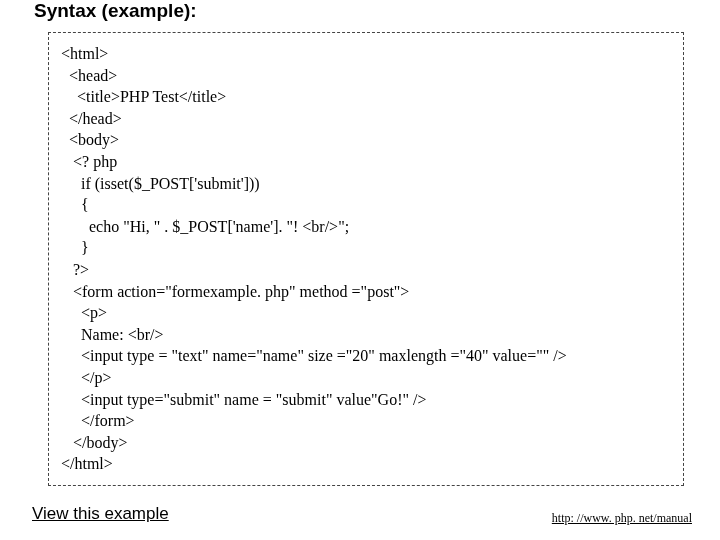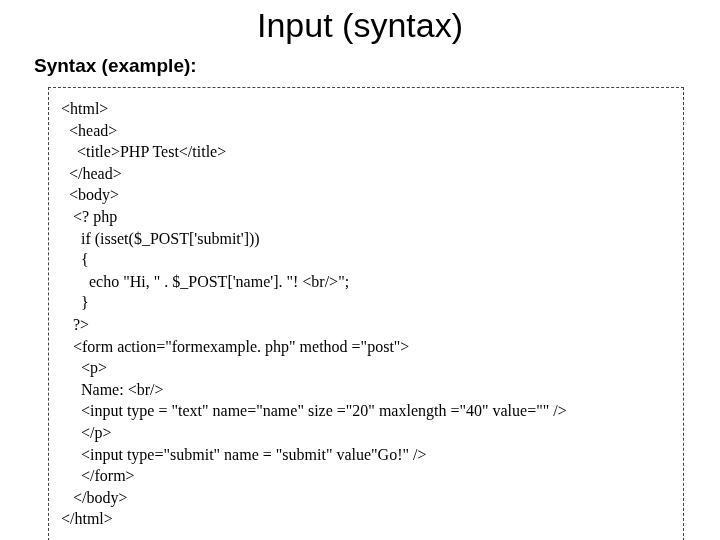--- a/index.html
+++ b/index.html
@@ -59,21 +59,20 @@
     font-size: 12px;
     text-decoration: underline;
     color: #000;
   }
 </style>
 </head>
 <body>
 
 <div class="slide">
 
-  <h1 class="title">Input (syntax)</h1>
 
   <div class="subhead">Syntax (example):</div>
 
   <div class="codebox">
     <div class="code">&lt;html&gt;
   &lt;head&gt;
     &lt;title&gt;PHP Test&lt;/title&gt;
   &lt;/head&gt;
   &lt;body&gt;
    &lt;? php
@@ -86,15 +85,17 @@
      &lt;p&gt;
      Name: &lt;br/&gt;
      &lt;input type = "text" name="name" size ="20" maxlength ="40" value="" /&gt;
      &lt;/p&gt;
      &lt;input type="submit" name = "submit" value"Go!" /&gt;
      &lt;/form&gt;
    &lt;/body&gt;
 &lt;/html&gt;</div>
   </div>
 
+  <a class="viewlink">View this example</a>
 
+  <a class="footer">http: //www. php. net/manual</a>
 
 </div>
 
 </body></html>

